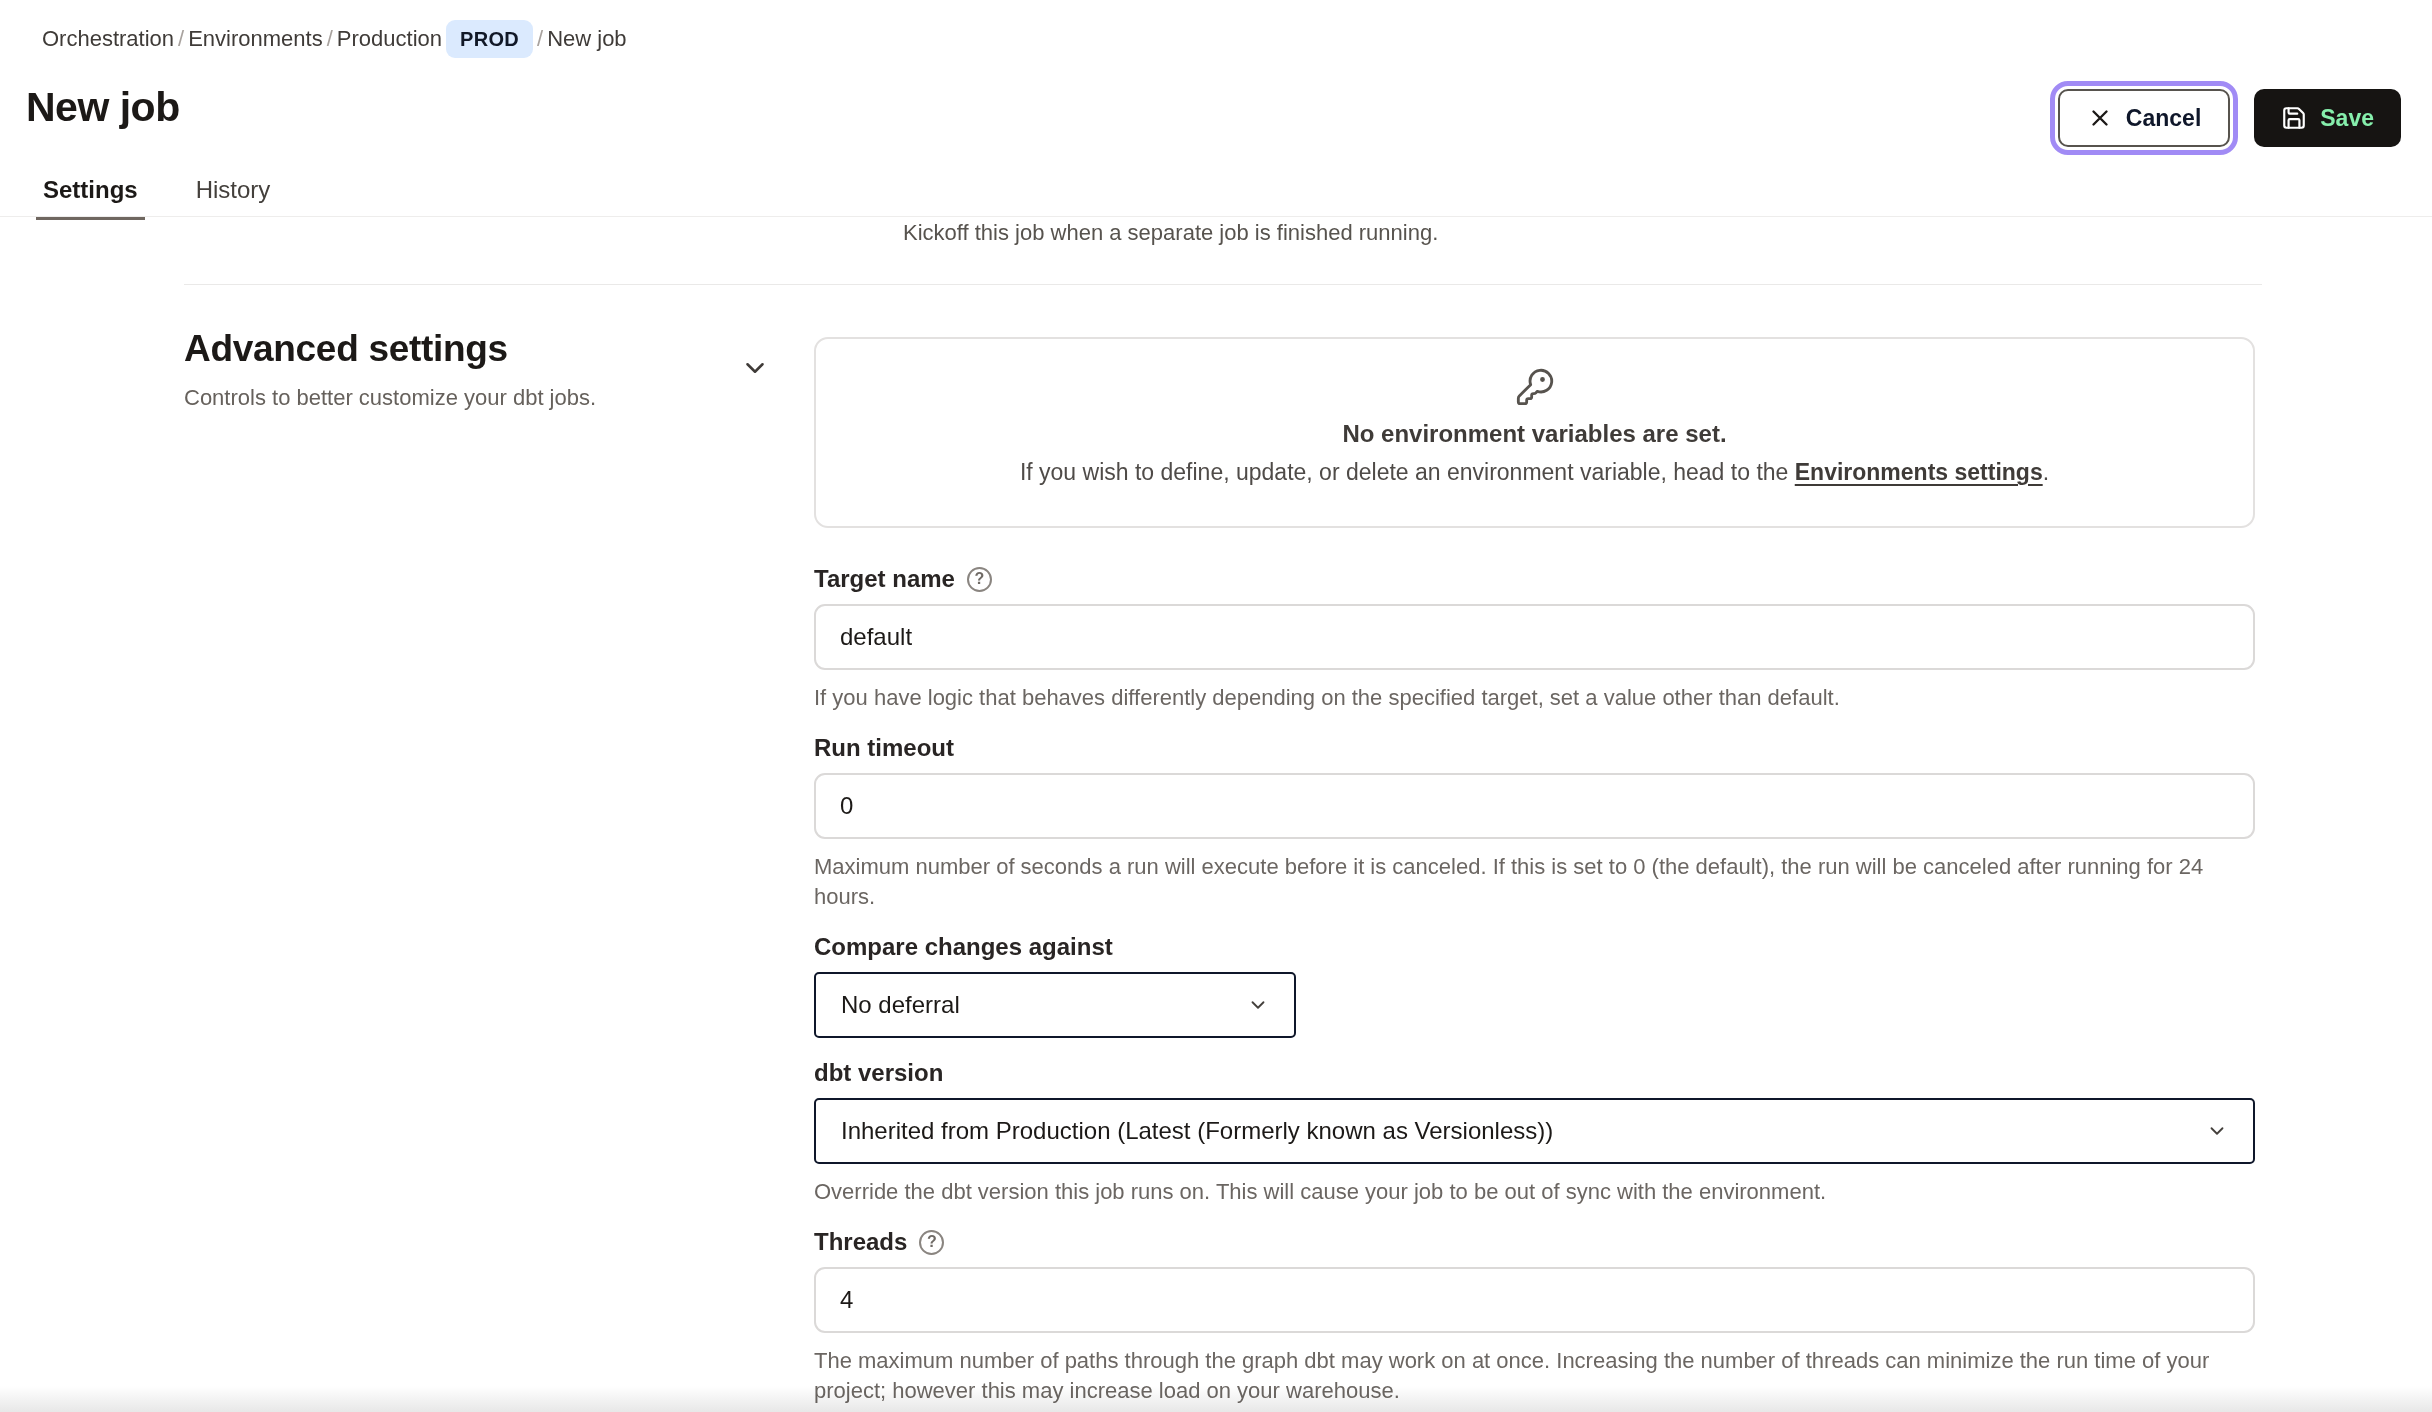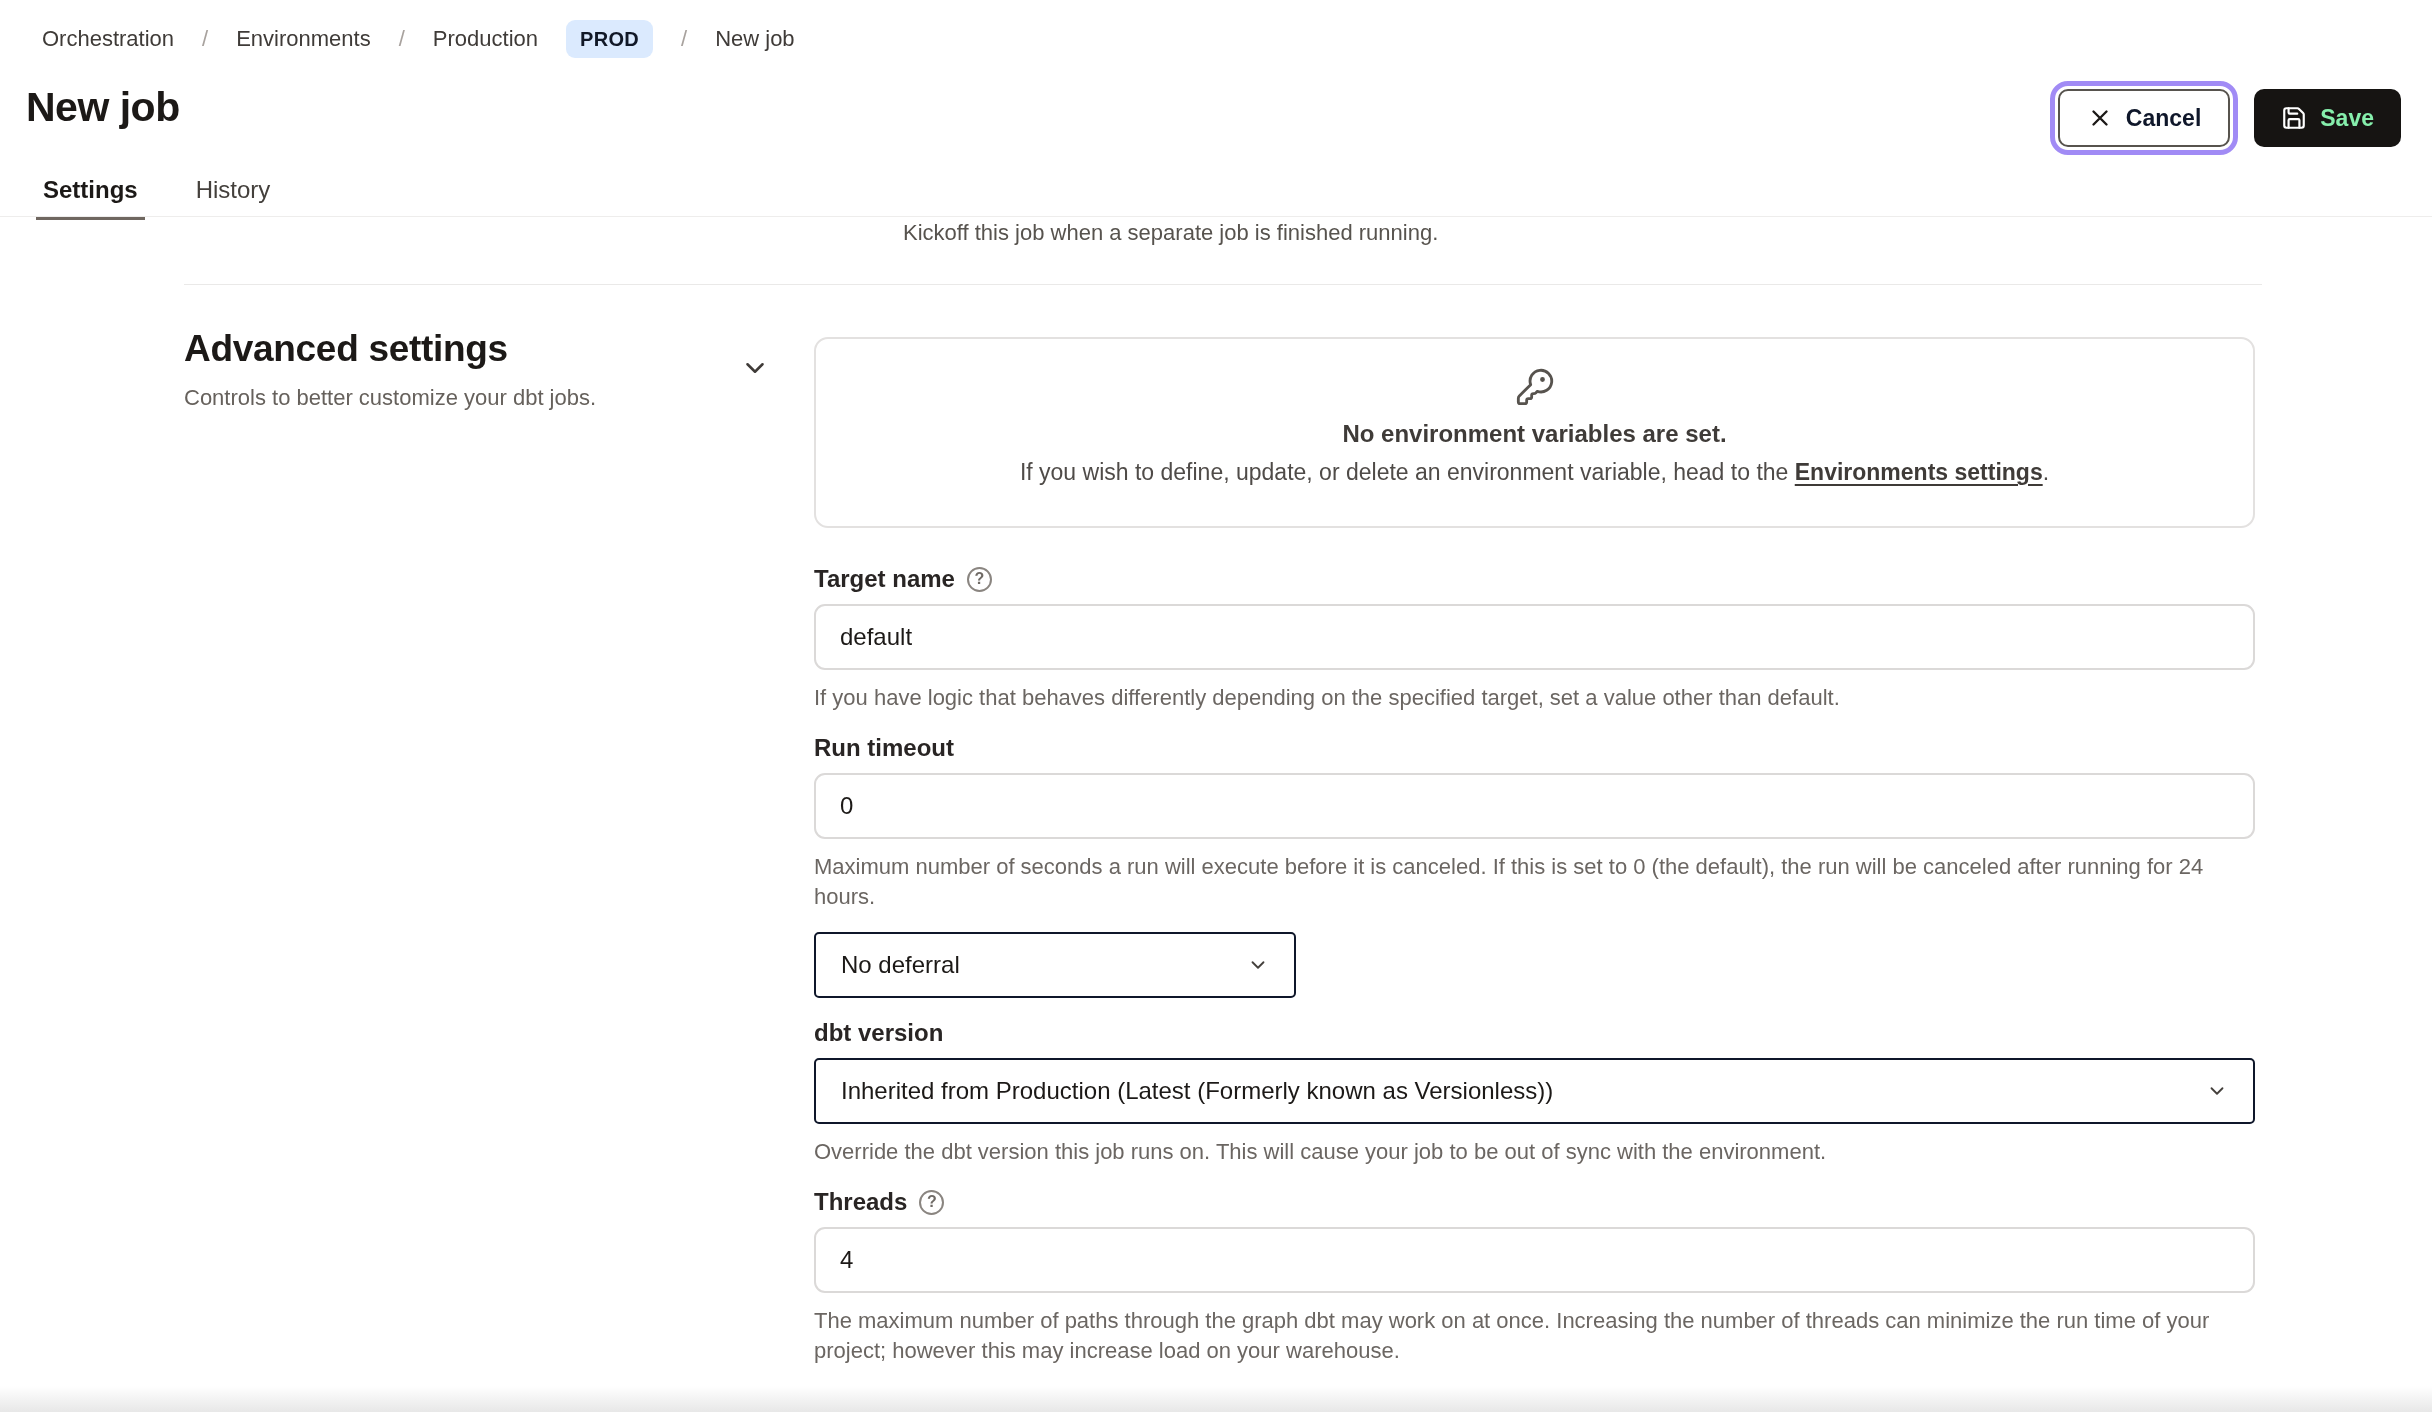--- a/index.html
+++ b/index.html
@@ -5,21 +5,21 @@
   html,body{margin:0;padding:0;}
   body{
     width:2432px;height:1412px;
     font-family:"Liberation Sans", sans-serif;
     background:#ffffff;
     -webkit-font-smoothing:antialiased;
   }
   .page{position:relative;width:2432px;height:1412px;background:#fff;overflow:hidden;}
 
   
-  .breadcrumb{position:absolute;left:42px;top:20px;display:flex;align-items:center;gap:28px;font-size:22px;color:#3f3b38;white-space:nowrap;}
+  .breadcrumb{position:absolute;left:42px;top:20px;display:flex;align-items:center;gap:4px;font-size:22px;color:#3f3b38;white-space:nowrap;}
   .breadcrumb a{color:#3f3b38;text-decoration:none;cursor:pointer;}
   .crumb-sep{color:#a8a29e;}
   .crumb-current{color:#3f3b38;}
   .badge{background:#dbeafe;color:#111827;font-weight:700;font-size:20px;line-height:1;padding:9px 14px;border-radius:9px;letter-spacing:.3px;}
 
   
   .page-title{position:absolute;left:26px;top:84px;margin:0;font-size:41px;font-weight:700;color:#1c1917;letter-spacing:-.5px;}
   .actions{position:absolute;top:89px;right:31px;display:flex;gap:24px;align-items:center;}
   .btn{display:inline-flex;align-items:center;gap:13px;height:58px;border-radius:10px;font-size:23px;font-weight:700;font-family:inherit;cursor:pointer;box-sizing:border-box;}
   .btn-cancel{background:#fff;color:#0f172a;border:2px solid #57534e;padding:0 27px;outline:5px solid #a18bf5;outline-offset:3px;}
@@ -138,20 +138,23 @@
 
     <div class="field">
       <div class="label-row">
         <label class="field-label">Run timeout</label>
       </div>
       <input class="text-input" type="text" value="0" style="">
       <p class="help-text">Maximum number of seconds a run will execute before it is canceled. If this is set to 0 (the default), the run will be canceled after running for 24 hours.</p>
     </div>
 
     <div class="field">
+      <div class="label-row">
+        <label class="field-label">Compare changes against</label>
+      </div>
       <div class="select narrow">
         <span>No deferral</span>
         <svg class="chev" width="22" height="22" viewBox="0 0 24 24" fill="none" stroke="currentColor" stroke-width="2" stroke-linecap="round" stroke-linejoin="round">
             <path d="m6 9 6 6 6-6"></path>
           </svg>
       </div>
     </div>
 
     <div class="field">
       <div class="label-row">

